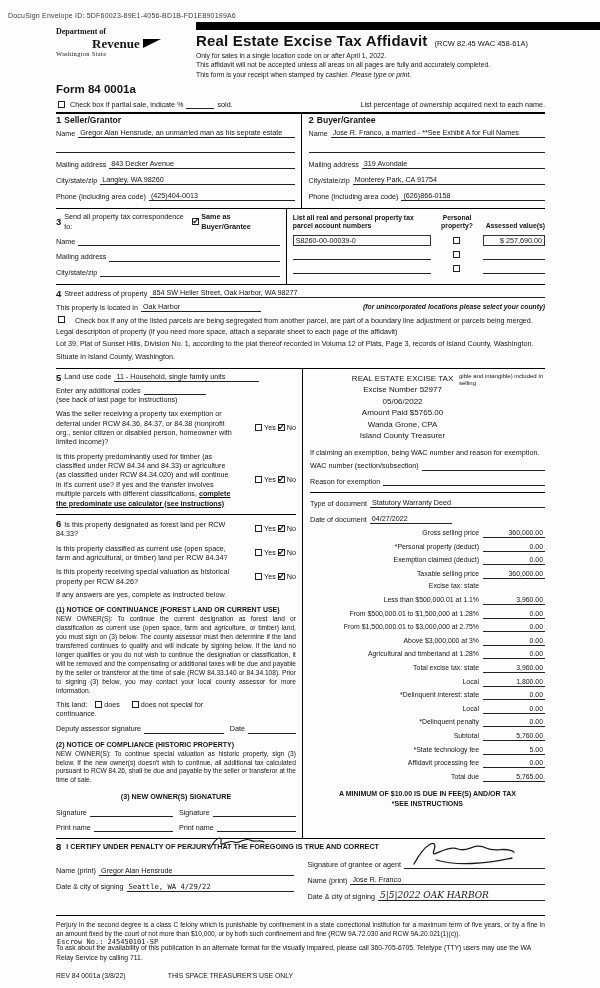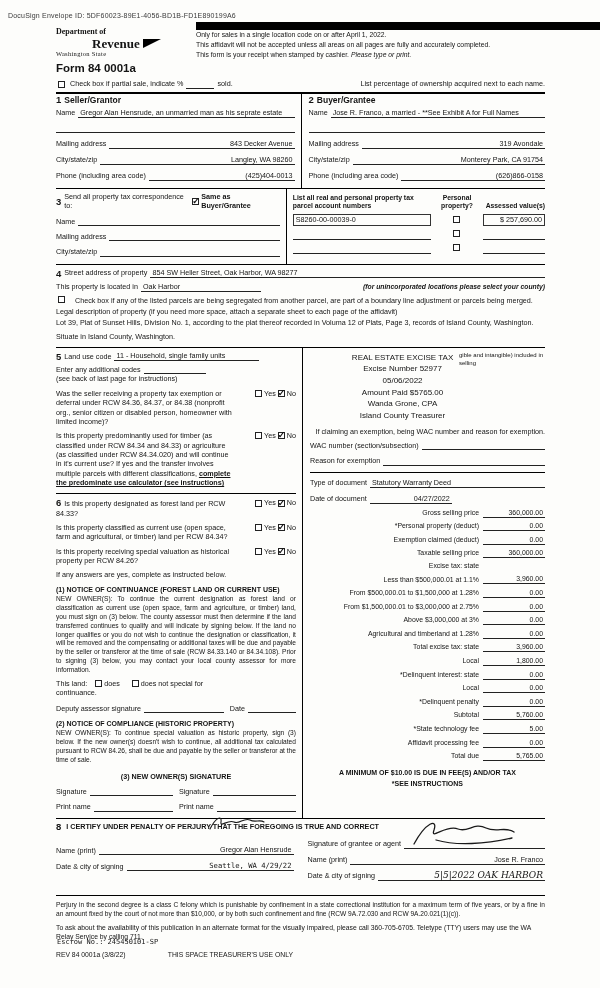--- a/index.html
+++ b/index.html
@@ -8,21 +8,21 @@
   .docusign{position:absolute;top:12px;left:8px;font-size:7px;color:#3a3a3a;letter-spacing:.2px;}
   .form{position:absolute;top:22px;left:56px;width:489px;font-size:7.2px;line-height:1.3;}
   .bold{font-weight:bold;}
   .row{display:flex;align-items:flex-end;}
   .lbl{white-space:nowrap;padding-right:3px;}
   .fld{flex:1;border-bottom:1px solid #222;padding:0 2px;min-height:9px;line-height:9px;}
   .blank{display:inline-block;border-bottom:1px solid #222;min-height:9px;}
   .cb{display:inline-block;width:7px;height:7px;border:1px solid #222;position:relative;background:#fff;flex:none;margin:0 2px;}
   .cb.checked::after{content:"✓";position:absolute;left:-1px;top:-3px;font-size:9px;font-weight:bold;color:#111;}
   .secnum{font-weight:bold;font-size:9.5px;margin-right:3px;line-height:9px;}
-  .mt1{margin-top:2px;} .mt2{margin-top:4px;} .mt3{margin-top:6px;text-align:right;}
+  .mt1{margin-top:2px;} .mt2{margin-top:4px;} .mt3{margin-top:6px;}
   
   .header{display:flex;gap:8px;}
   .logo{width:132px;flex:none;padding-top:5px;font-family:"Liberation Serif",serif;}
   .logo-l1{font-size:8px;font-weight:bold;}
   .logo-l2{font-size:13px;font-weight:bold;display:flex;align-items:center;gap:3px;line-height:1;margin-left:36px;}
   .wedge{width:0;height:0;border-top:9px solid #000;border-right:18px solid transparent;display:inline-block;}
   .logo-l3{font-size:6.5px;letter-spacing:.3px;}
   .titleblock{flex:1;}
   .blackbar{height:8px;background:#000;margin-right:-55px;}
   .titlerow{display:flex;align-items:baseline;margin-top:1px;}
@@ -47,21 +47,21 @@
   .pt-row .pt-c1.boxed,.pt-row .pt-c3.boxed{border:1px solid #333;min-height:10px;padding:0 2px;}
   .pt-row .pt-c1.line,.pt-row .pt-c3.line{border-bottom:1px solid #222;min-height:10px;}
   
   .sec4{border-top:1px solid #000;padding:3px 0 6px;}
   .bi{font-weight:bold;font-style:italic;font-size:6.8px;}
   .cbrow{display:flex;align-items:flex-start;gap:8px;}
   
   .sec56{display:grid;grid-template-columns:50.5% 49.5%;border-top:1px solid #000;}
   .leftcol{border-right:1px solid #000;padding:3px 6px 6px 0;}
   .rightcol{padding:3px 0 6px 7px;position:relative;}
-  .q{display:flex;align-items:flex-start;gap:16px;margin-top:5px;}
+  .q{display:flex;align-items:center;gap:16px;margin-top:5px;}
   .qtext{flex:1;}
   .yn{display:flex;align-items:center;white-space:nowrap;flex:none;padding-left:2px;}
   .ulink{text-decoration:underline;}
   .sec6part{border-top:1px solid #000;margin-top:6px;padding-top:4px;}
   .notice-title{font-weight:bold;font-size:7px;margin-top:6px;}
   .notice-body{font-size:6.6px;line-height:1.35;text-align:justify;margin-top:1px;}
   .n3title{font-weight:bold;text-align:center;margin-top:7px;}
   
   .fragment{position:absolute;right:0;top:4px;width:86px;font-size:6px;line-height:1.3;}
   .stamp{width:72%;text-align:center;font-weight:normal;margin:2px 0 0 8px;}
@@ -103,20 +103,24 @@
     <div class="logo">
       <div class="logo-l1">Department of</div>
       <div class="logo-l2">
         <span>Revenue</span>
         <span class="wedge"></span>
       </div>
       <div class="logo-l3">Washington State</div>
     </div>
     <div class="titleblock">
       <div class="blackbar"></div>
+      <div class="titlerow">
+        <span class="title">Real Estate Excise Tax Affidavit</span>
+        <span class="rcw">(RCW 82.45 WAC 458-61A)</span>
+      </div>
       <div class="hnote">Only for sales in a single location code on or after April 1, 2022.</div>
       <div class="hnote">This affidavit will not be accepted unless all areas on all pages are fully and accurately completed.</div>
       <div class="hnote"><span>This form is your receipt when stamped by cashier.</span> <i>Please type or print.</i></div>
     </div>
   </div>
 
   <span class="formnum">Form 84 0001a</span>
   <div class="partial-row">
     <span class="cb"></span>
     <span>Check box if partial sale, indicate %</span>

